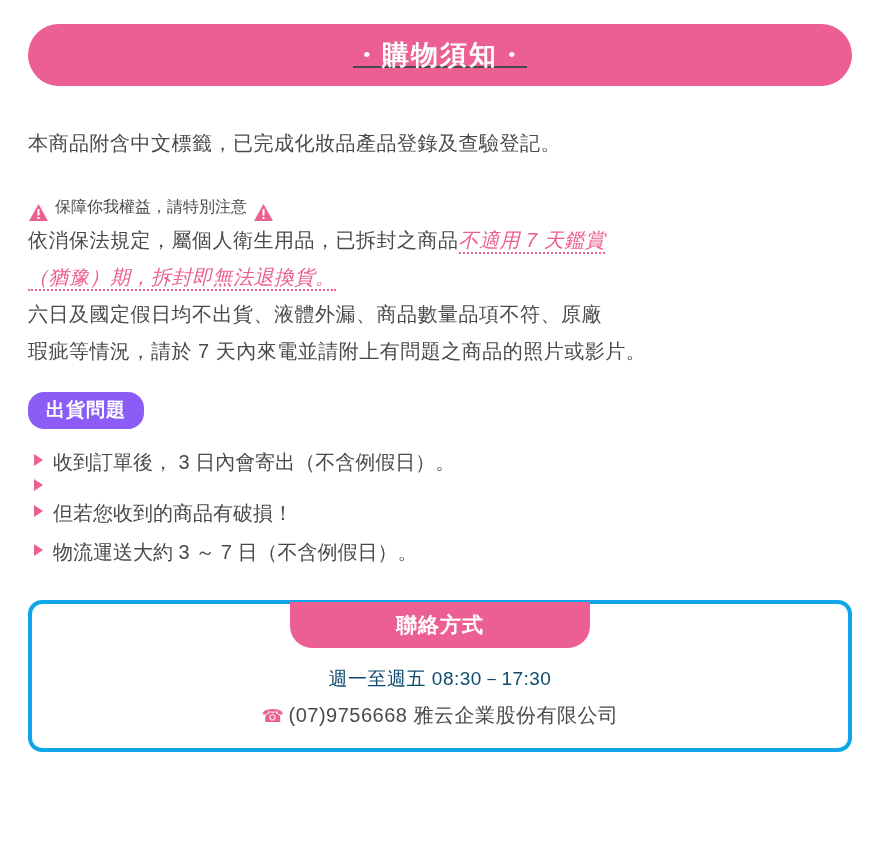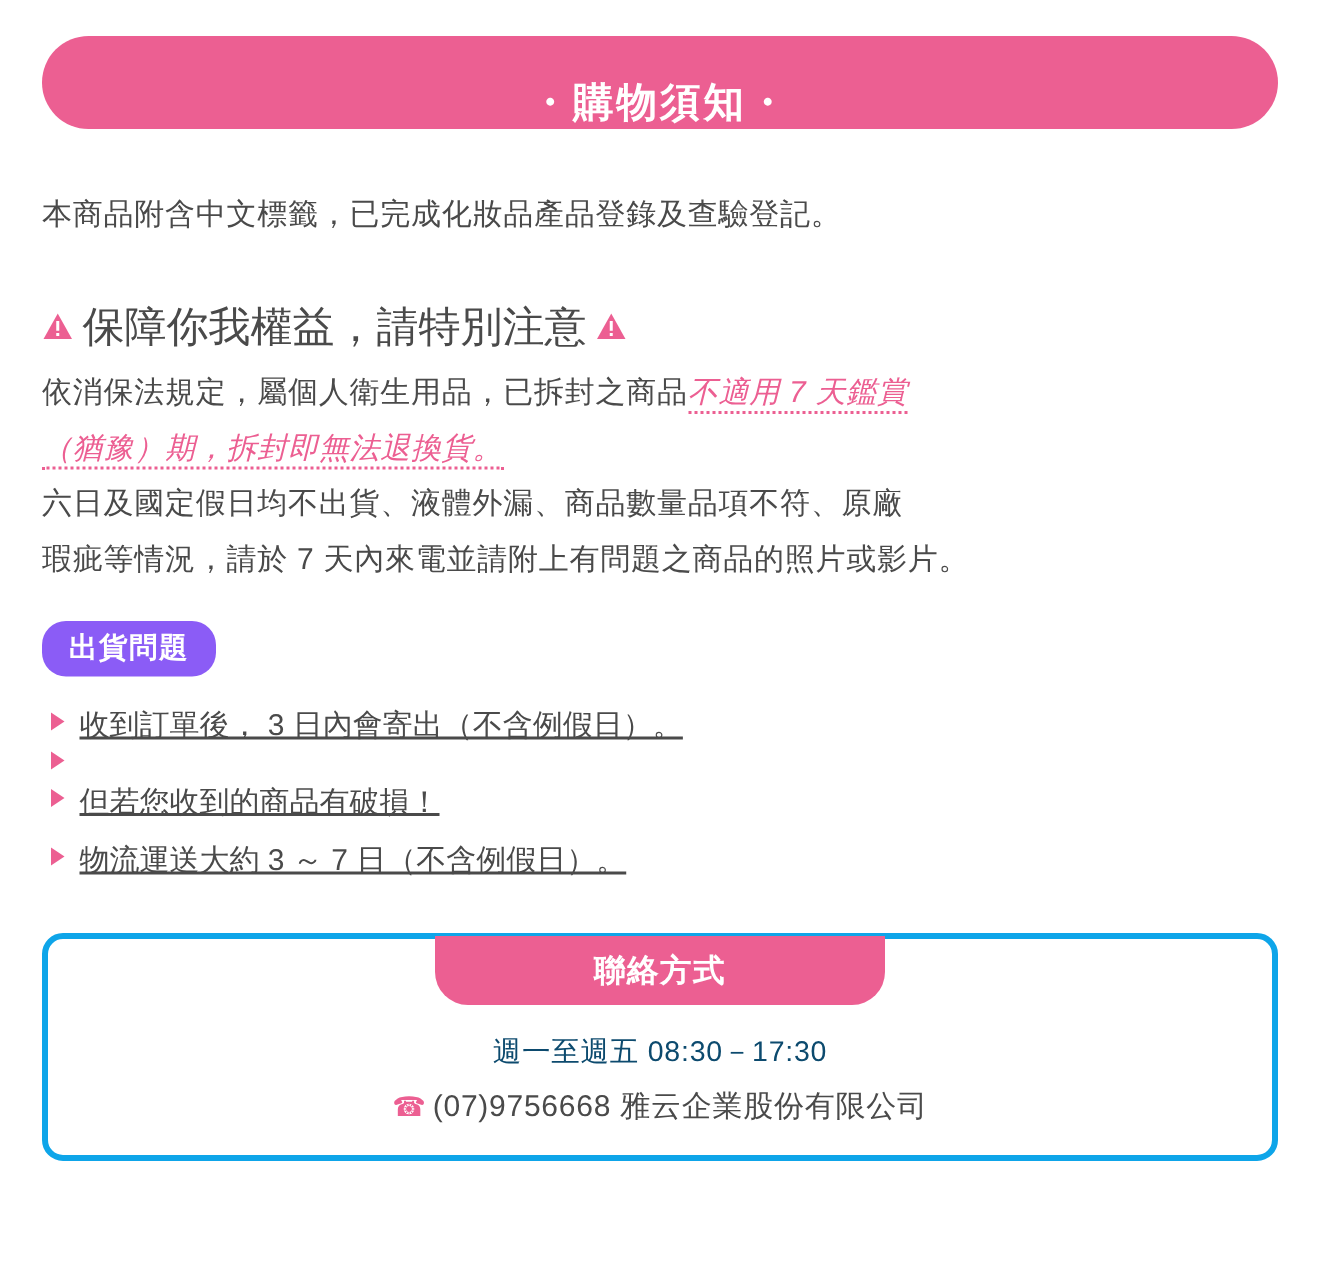--- a/index.html
+++ b/index.html
@@ -24,22 +24,23 @@
     position: relative;
   }
 
   
   .title-banner {
     margin: 24px 28px 0 28px;
     height: 62px;
     background: #ec5f92;
     border-radius: 31px;
     display: flex;
-    align-items: flex-end;
+    align-items: center;
     justify-content: center;
+    text-decoration: underline;
   }
   .title-banner .title-text {
     color: #ffffff;
     font-size: 27px;
     font-weight: bold;
     letter-spacing: 2px;
   }
 
   
   .content {
@@ -50,25 +51,25 @@
     font-size: 20px;
     line-height: 1.85;
     color: #4a4a4a;
     letter-spacing: 0.5px;
   }
 
   .spacer-lg { height: 30px; }
   .spacer-md { height: 22px; }
 
   .warn-line {
-    font-size: 28px;
+    font-size: 16px;
     line-height: 1.85;
     color: #4a4a4a;
     display: flex;
-    align-items: center;
+    align-items: flex-end;
     gap: 6px;
   }
   .warn-sign {
     display: inline-block;
     width: 21px;
     height: 19px;
     position: relative;
   }
   .warn-sign svg { display: block; }
 
@@ -88,21 +89,20 @@
     font-weight: bold;
     border-radius: 16px;
     padding: 5px 18px 6px 18px;
     letter-spacing: 1px;
   }
 
   .bullet-list {
     margin: 14px 0 0 0;
     padding: 0;
     list-style: none;
-    text-decoration: underline;
   }
   .bullet-list li {
     font-size: 20px;
     line-height: 1.95;
     color: #4a4a4a;
     display: flex;
     align-items: baseline;
     gap: 10px;
     padding-left: 6px;
   }

